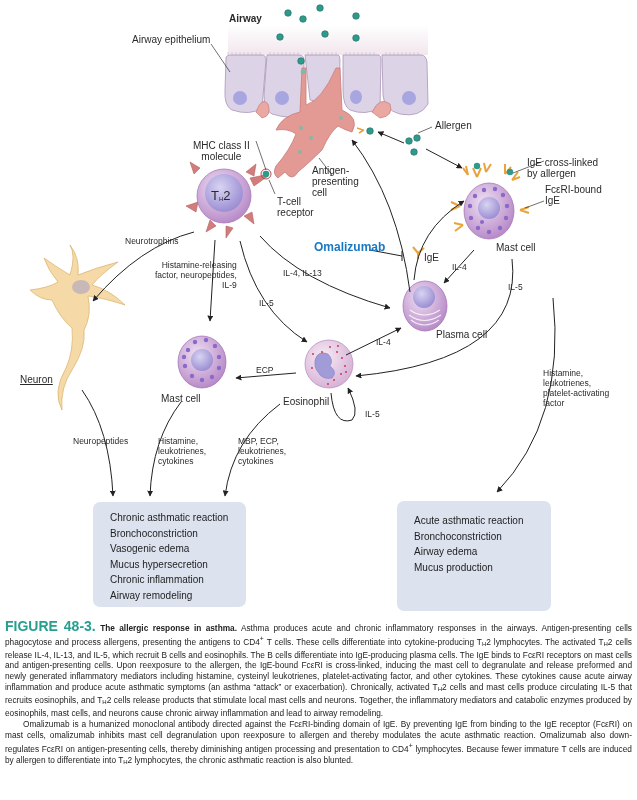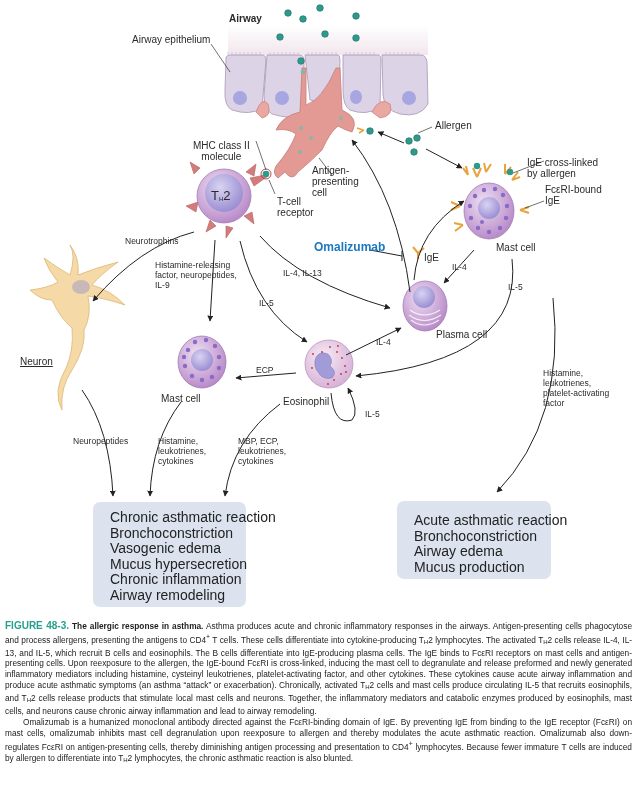--- a/index.html
+++ b/index.html
@@ -3,24 +3,24 @@
 <meta charset="utf-8">
 <style>
   html, body { margin: 0; padding: 0; background: #ffffff; }
   body { width: 637px; height: 800px; position: relative; overflow: hidden; font-family: "Liberation Sans", sans-serif; }
   #diagram { position: absolute; left: 0; top: 0; width: 637px; height: 600px; }
   .lbl { position: absolute; font-family: "Liberation Sans", sans-serif; font-size: 10px; color: #2a2a2a; line-height: 11px; white-space: pre; }
   .lbl.sm { font-size: 8.5px; line-height: 10px; }
   .lbl.bold { font-weight: bold; font-size: 10px; }
   .lbl.drug { color: #1a78c2; font-weight: bold; font-size: 12px; }
   .outcome-box { position: absolute; background: #dce3ef; border-radius: 7px; padding: 8px 0 0 17px; box-sizing: border-box; }
-  .outcome-box .item { font-size: 14px; color: #222; line-height: 15.5px; white-space: nowrap; font-family: "Liberation Sans", sans-serif; }
+  .outcome-box .item { font-size: 10px; color: #222; line-height: 15.5px; white-space: nowrap; font-family: "Liberation Sans", sans-serif; }
   #caption { position: absolute; left: 5px; top: 621px; width: 627px; font-family: "Liberation Sans", sans-serif; font-size: 8.3px; line-height: 10.9px; color: #222; text-align: justify; }
   #caption p { margin: 0; }
-  #caption .fig-num { color: #25a08e; font-weight: bold; font-size: 10px; }
+  #caption .fig-num { color: #25a08e; font-weight: bold; font-size: 14px; }
   #caption .fig-title { font-weight: bold; }
   #caption .indent { text-indent: 18px; }
   sub.s { font-size: 6px; vertical-align: -1px; }
 </style>
 </head>
 <body>
 
 <div id="diagram">
 <svg width="637" height="600" viewBox="0 0 637 600" xmlns="http://www.w3.org/2000/svg">
   <defs>
@@ -234,31 +234,31 @@
 <div class="lbl" style="left:527px;top:157px;">IgE cross-linked
 by allergen</div>
 <div class="lbl" style="left:545px;top:184px;">FcεRI-bound
 IgE</div>
 <div class="lbl" style="left:496px;top:242px;">Mast cell</div>
 <div class="lbl drug" style="left:314px;top:242px;">Omalizumab</div>
 <div class="lbl" style="left:424px;top:252px;">IgE</div>
 <div class="lbl" style="left:436px;top:329px;">Plasma cell</div>
 <div class="lbl" style="left:211px;top:189px;font-size:13px;line-height:14px;"><span>T</span><sub class="s">H</sub><span>2</span></div>
 <div class="lbl sm" style="left:125px;top:236px;">Neurotrophins</div>
-<div class="lbl sm" style="left:155px;top:260px;">Histamine-releasing
+<div class="lbl sm" style="left:155px;top:260px;text-align:right;">Histamine-releasing
 factor, neuropeptides,
 IL-9</div>
 <div class="lbl sm" style="left:259px;top:298px;">IL-5</div>
 <div class="lbl sm" style="left:283px;top:268px;">IL-4, IL-13</div>
 <div class="lbl sm" style="left:452px;top:262px;">IL-4</div>
 <div class="lbl sm" style="left:508px;top:282px;">IL-5</div>
 <div class="lbl sm" style="left:376px;top:337px;">IL-4</div>
 <div class="lbl sm" style="left:256px;top:365px;">ECP</div>
 <div class="lbl sm" style="left:365px;top:409px;">IL-5</div>
-<div class="lbl" style="left:20px;top:356px;text-decoration:underline;">Neuron</div>
+<div class="lbl" style="left:20px;top:374px;text-decoration:underline;">Neuron</div>
 <div class="lbl" style="left:161px;top:393px;">Mast cell</div>
 <div class="lbl" style="left:283px;top:396px;">Eosinophil</div>
 <div class="lbl sm" style="left:45px;top:436px;padding-left:28px;">Neuropeptides</div>
 <div class="lbl sm" style="left:158px;top:436px;">Histamine,
 leukotrienes,
 cytokines</div>
 <div class="lbl sm" style="left:238px;top:436px;">MBP, ECP,
 leukotrienes,
 cytokines</div>
 <div class="lbl sm" style="left:543px;top:368px;">Histamine,
@@ -267,21 +267,21 @@
 factor</div>
 
 <div class="outcome-box" style="left:93px;top:502px;width:153px;height:105px;">
   <div class="item">Chronic asthmatic reaction</div>
   <div class="item">Bronchoconstriction</div>
   <div class="item">Vasogenic edema</div>
   <div class="item">Mucus hypersecretion</div>
   <div class="item">Chronic inflammation</div>
   <div class="item">Airway remodeling</div>
 </div>
-<div class="outcome-box" style="left:397px;top:501px;width:154px;height:78px;padding-top:12px;">
+<div class="outcome-box" style="left:397px;top:501px;width:154px;height:110px;padding-top:12px;">
   <div class="item">Acute asthmatic reaction</div>
   <div class="item">Bronchoconstriction</div>
   <div class="item">Airway edema</div>
   <div class="item">Mucus production</div>
 </div>
 </div>
 
 <div id="caption">
   <p><span class="fig-num">FIGURE 48-3.</span> <span class="fig-title">The allergic response in asthma.</span> <span>Asthma produces acute and chronic inflammatory responses in the airways. Antigen-presenting cells phagocytose and process allergens, presenting the antigens to CD4</span><sup>+</sup><span> T cells. These cells differentiate into cytokine-producing T</span><sub class="s">H</sub><span>2 lymphocytes. The activated T</span><sub class="s">H</sub><span>2 cells release IL-4, IL-13, and IL-5, which recruit B cells and eosinophils. The B cells differentiate into IgE-producing plasma cells. The IgE binds to FcεRI receptors on mast cells and antigen-presenting cells. Upon reexposure to the allergen, the IgE-bound FcεRI is cross-linked, inducing the mast cell to degranulate and release preformed and newly generated inflammatory mediators including histamine, cysteinyl leukotrienes, platelet-activating factor, and other cytokines. These cytokines cause acute airway inflammation and produce acute asthmatic symptoms (an asthma “attack” or exacerbation). Chronically, activated T</span><sub class="s">H</sub><span>2 cells and mast cells produce circulating IL-5 that recruits eosinophils, and T</span><sub class="s">H</sub><span>2 cells release products that stimulate local mast cells and neurons. Together, the inflammatory mediators and catabolic enzymes produced by eosinophils, mast cells, and neurons cause chronic airway inflammation and lead to airway remodeling.</span></p>
   <p class="indent"><span>Omalizumab is a humanized monoclonal antibody directed against the FcεRI-binding domain of IgE. By preventing IgE from binding to the IgE receptor (FcεRI) on mast cells, omalizumab inhibits mast cell degranulation upon reexposure to allergen and thereby modulates the acute asthmatic reaction. Omalizumab also down-regulates FcεRI on antigen-presenting cells, thereby diminishing antigen processing and presentation to CD4</span><sup>+</sup><span> lymphocytes. Because fewer immature T cells are induced by allergen to differentiate into T</span><sub class="s">H</sub><span>2 lymphocytes, the chronic asthmatic reaction is also blunted.</span></p>

